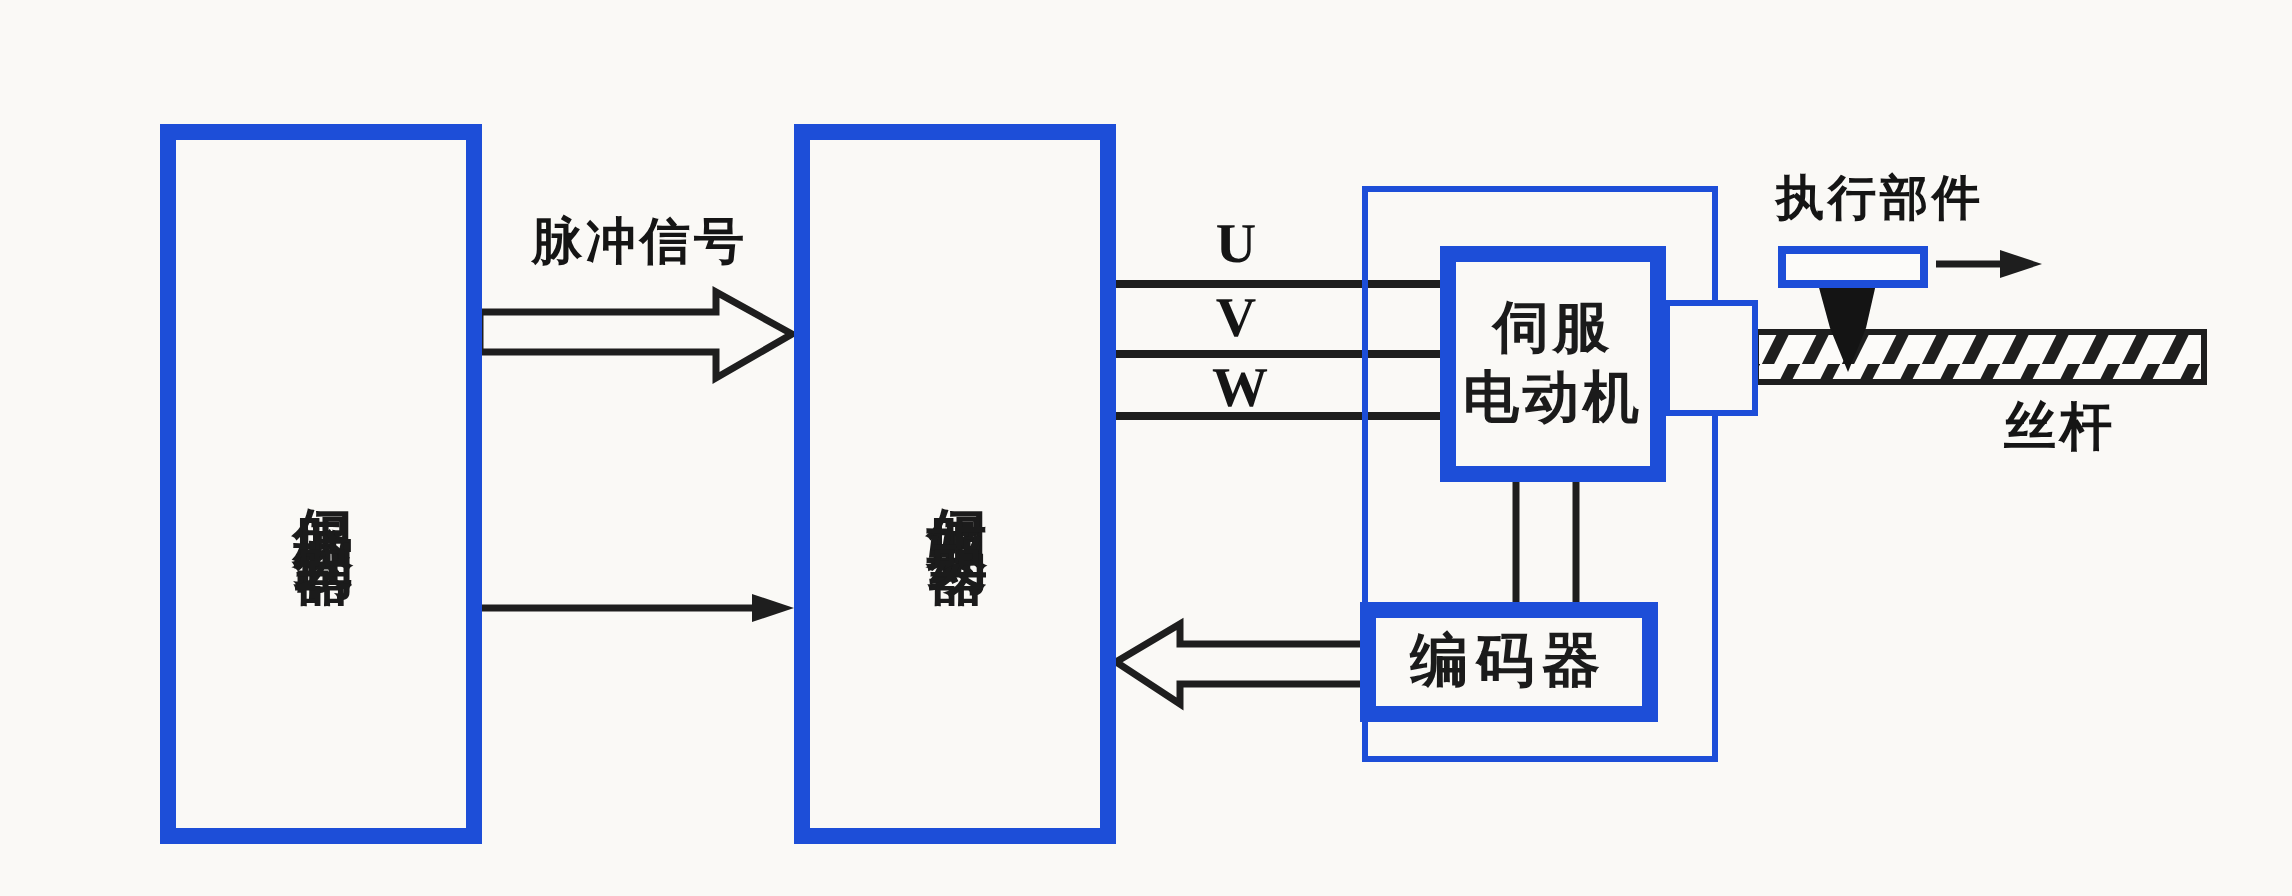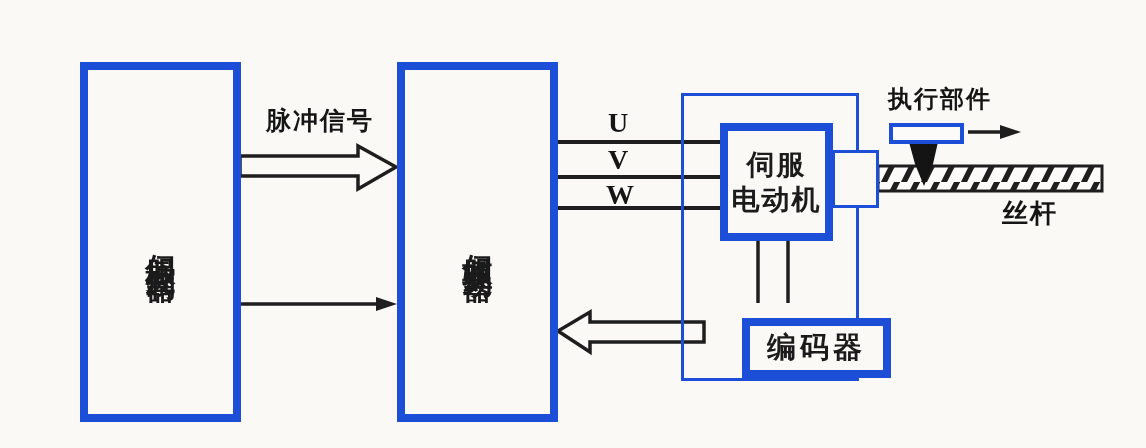--- a/index.html
+++ b/index.html
@@ -104,21 +104,21 @@
 
   <div class="box" id="outer-box" style="left:681px;top:93px;width:178px;height:288px;"></div>
 
   <div class="box filled" id="motor-box" style="left:720px;top:123px;width:113px;height:118px;">
     <div>伺服
 电动机</div>
   </div>
 
   <div class="box filled" id="coupling-box" style="left:832px;top:150px;width:47px;height:58px;"></div>
 
-  <div class="box filled" id="encoder-box" style="left:742px;top:301px;width:149px;height:60px;margin-top:17px;">
+  <div class="box filled" id="encoder-box" style="left:680px;top:301px;width:149px;height:60px;">
     <div>编码器</div>
   </div>
 
   <div class="box" id="slider-box" style="left:889px;top:123px;width:75px;height:21px;"></div>
 
   <div class="label cn" style="left:992px;top:196px;width:76px;font-size:26px;">丝杆</div>
   <div class="label cn" style="left:874px;top:83px;width:132px;font-size:24px;">执行部件</div>
 
 </div>
 

